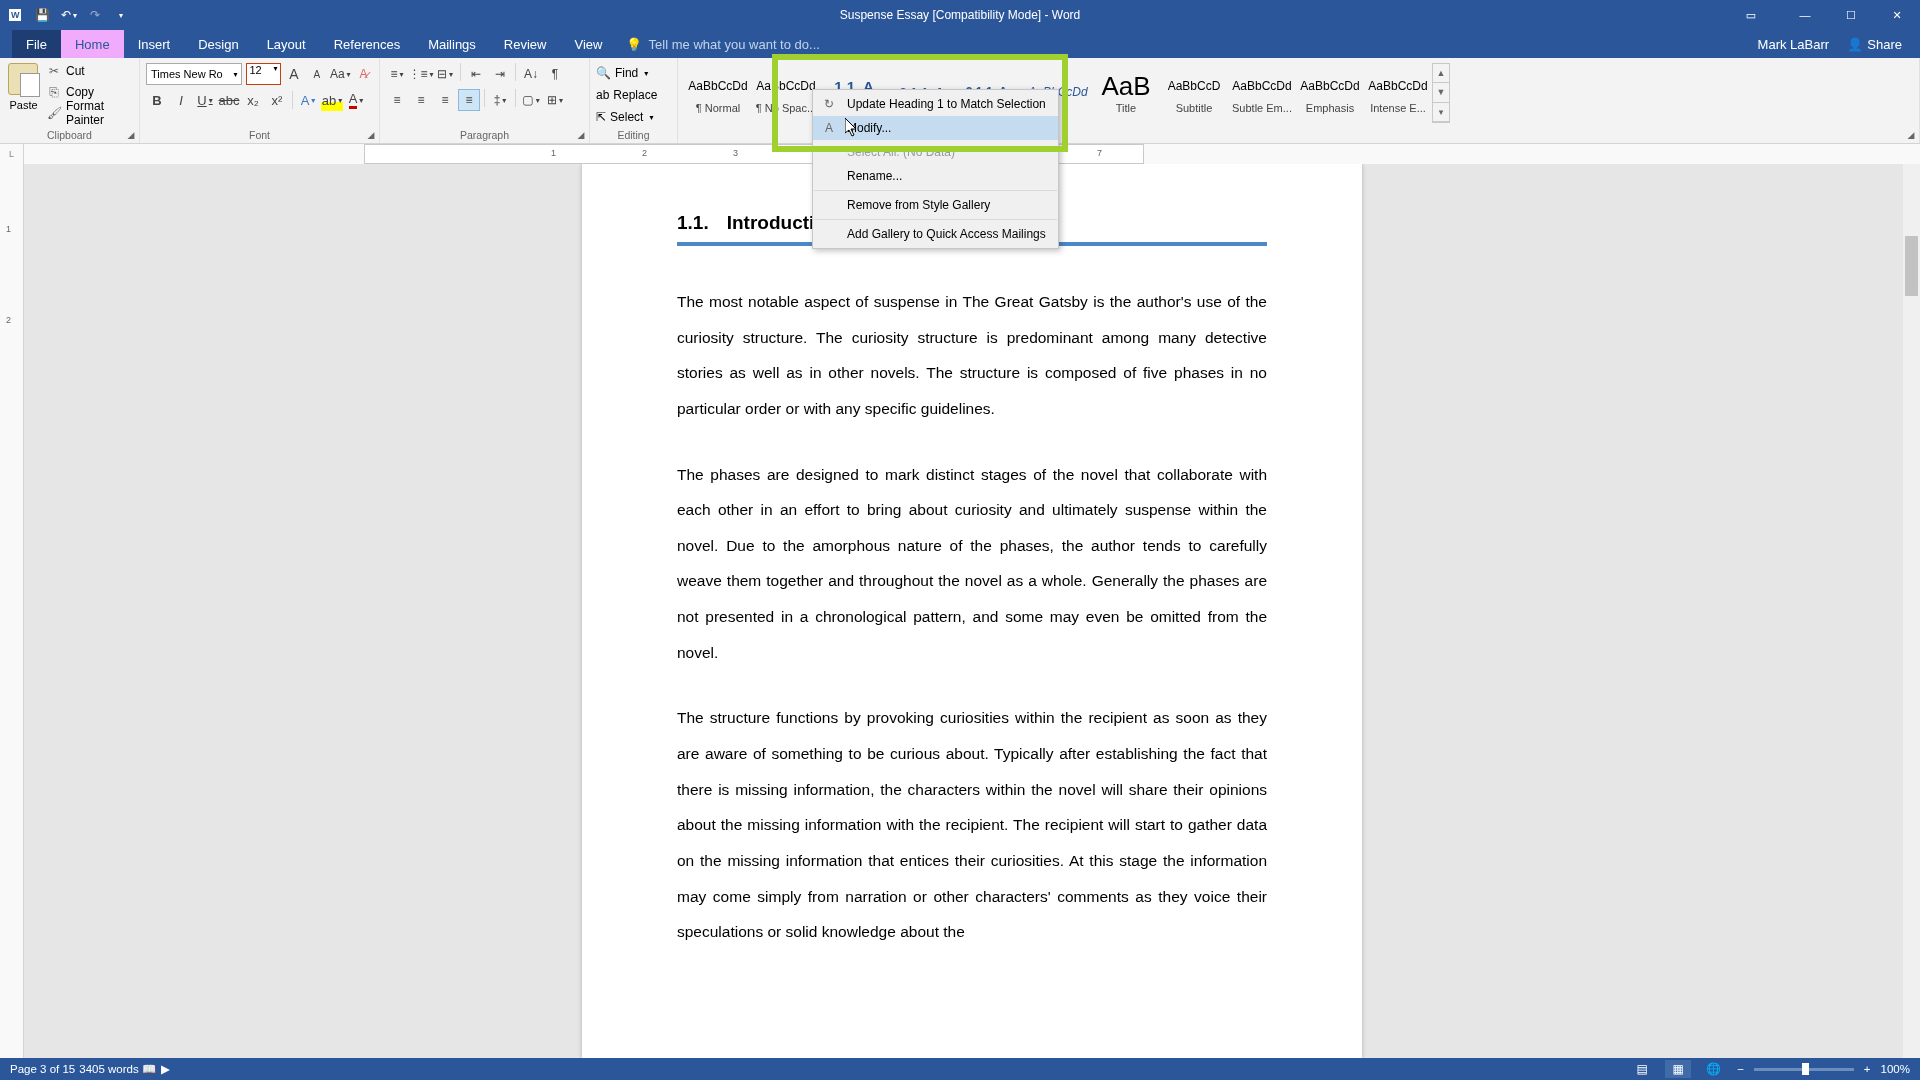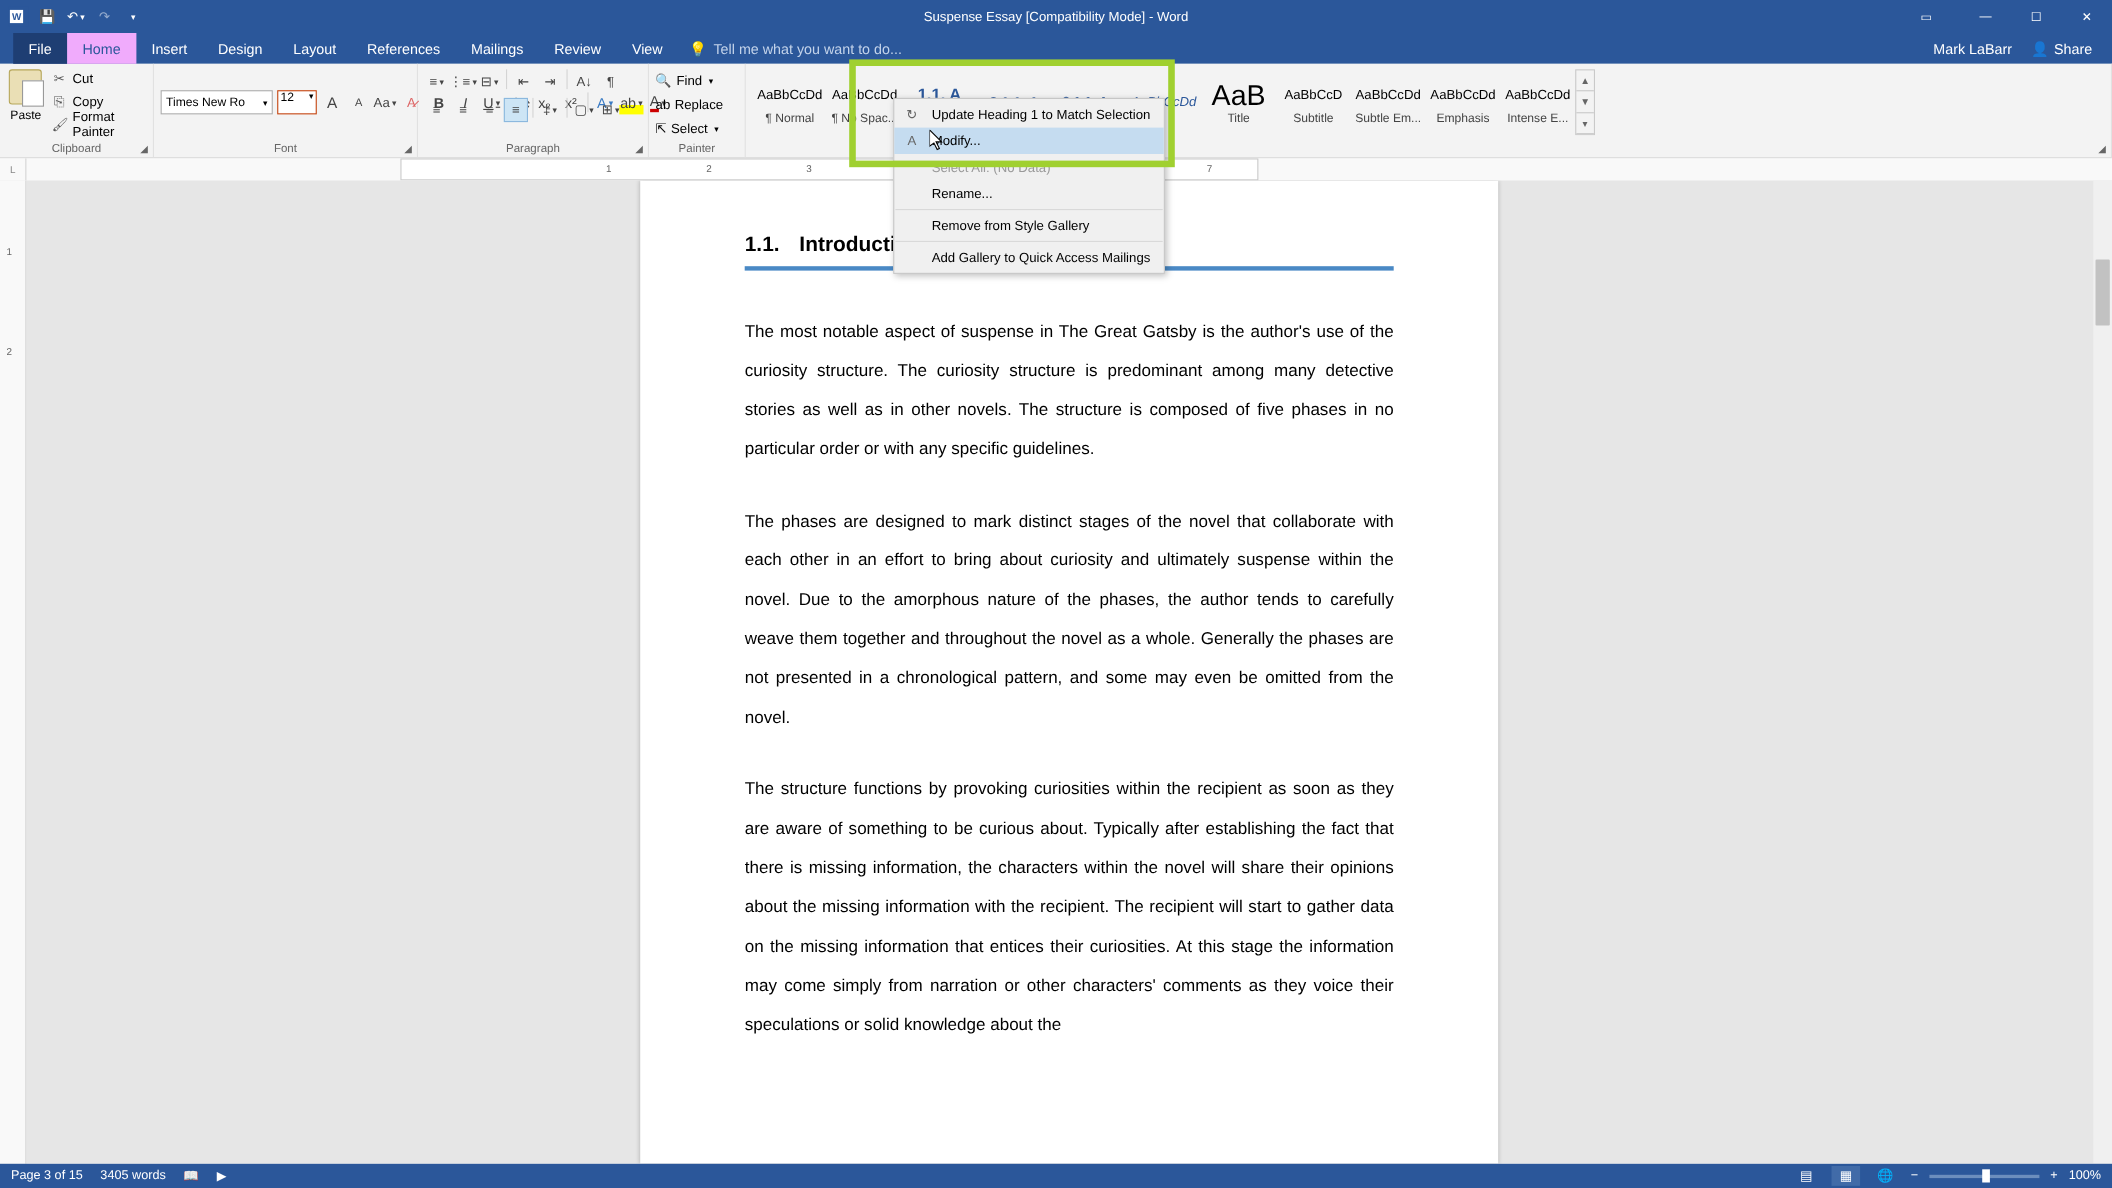--- a/index.html
+++ b/index.html
@@ -34,21 +34,21 @@
 .clipboard-body { display: flex; gap: 6px; height: 62px; }
 .paste-btn { width: 40px; display: flex; flex-direction: column; align-items: center; justify-content: flex-start; padding-top: 2px; }
 .paste-icon { width: 30px; height: 32px; background: #eadfb5; border: 1px solid #b6a75a; border-radius: 3px; position: relative; }
 .paste-icon::after { content: ''; position: absolute; width: 18px; height: 22px; background: #fff; border: 1px solid #999; right: -3px; bottom: -3px; }
 .paste-label { font-size: 11px; margin-top: 4px; }
 .clip-side { display: flex; flex-direction: column; gap: 2px; font-size: 12px; }
 .clip-side div { display: flex; align-items: center; gap: 5px; height: 20px; }
 .clip-side .ic { width: 14px; text-align: center; color: #555; }
 
 .font-grp { width: 240px; }
-.font-body { height: 62px; display: flex; flex-direction: row; gap: 4px; padding-top: 2px; }
+.font-body { height: 62px; display: flex; flex-direction: column; gap: 4px; padding-top: 2px; }
 .font-row1 { display: flex; gap: 4px; align-items: center; }
 .fontname { width: 102px; height: 22px; border: 1px solid #ababab; background: #fff; font-size: 11px; padding: 0 4px; display: flex; align-items: center; justify-content: space-between; }
 .fontsize { width: 36px; height: 22px; border: 1px solid #c2410c; background: #fff; font-size: 11px; padding: 0 2px; display: flex; justify-content: space-between; }
 .sbtn { width: 20px; height: 22px; display: flex; align-items: center; justify-content: center; font-size: 12px; color: #444; }
 .font-row2 { display: flex; gap: 2px; align-items: center; }
 .font-row2 .sbtn { width: 22px; font-size: 13px; }
 .bold { font-weight: bold; }
 .italic { font-style: italic; }
 .underline { text-decoration: underline; }
 .strike { text-decoration: line-through; }
@@ -103,21 +103,21 @@
 .doc-heading { font-size: 19px; font-weight: bold; margin-bottom: 8px; }
 .doc-heading .num { margin-right: 18px; }
 .heading-rule { height: 4px; background: #4a89c5; margin-bottom: 38px; }
 .doc-para { font-size: 15.5px; line-height: 2.3; text-align: justify; margin-bottom: 30px; text-indent: 0; }
 
 
 .vscroll { position: absolute; right: 0; top: 0; bottom: 0; width: 17px; background: #f0f0f0; }
 .vscroll .thumb { position: absolute; left: 2px; width: 13px; background: #c2c2c2; border-radius: 1px; }
 
 
-.statusbar { position: absolute; left: 0; right: 0; bottom: 0; height: 22px; background: #2b579a; color: #fff; font-size: 11.5px; display: flex; align-items: center; padding: 0 10px; gap: 16px; }
+.statusbar { position: absolute; left: 0; right: 0; bottom: 0; height: 22px; background: #2b579a; color: #fff; font-size: 11.5px; display: flex; align-items: center; padding: 0 10px; gap: 4px; }
 .statusbar .sright { margin-left: auto; display: flex; align-items: center; gap: 10px; }
 .viewbtn { width: 26px; height: 18px; display: flex; align-items: center; justify-content: center; font-size: 12px; }
 .viewbtn.active { background: #416ba8; }
 .zoom-slider { width: 100px; height: 3px; background: #6c8ebd; position: relative; }
 .zoom-slider .zthumb { position: absolute; width: 7px; height: 12px; background: #fff; top: -5px; left: 48px; }
 
 .caret { font-size: 8px; margin-left: 2px; }
 .sep-v { width: 1px; height: 18px; background: #d4d4d4; margin: 0 2px; }
 </style>
 </head>
@@ -271,21 +271,21 @@
       <div>
           <span>ab</span>
           <span>Replace</span>
         </div>
       <div>
           <span>⇱</span>
           <span>Select</span>
           <span class="caret">▾</span>
         </div>
     </div>
-    <div class="groupname">Painter</div>
+    <div class="groupname">Editing</div>
   </div>
 
   <div class="group styles-grp">
     <div class="styles-body" id="styles-body">
         <div class="style-item">
           <div class="style-preview">AaBbCcDd</div>
           <div class="style-label">¶ Normal</div>
         </div>
         <div class="style-item">
           <div class="style-preview">AaBbCcDd</div>

